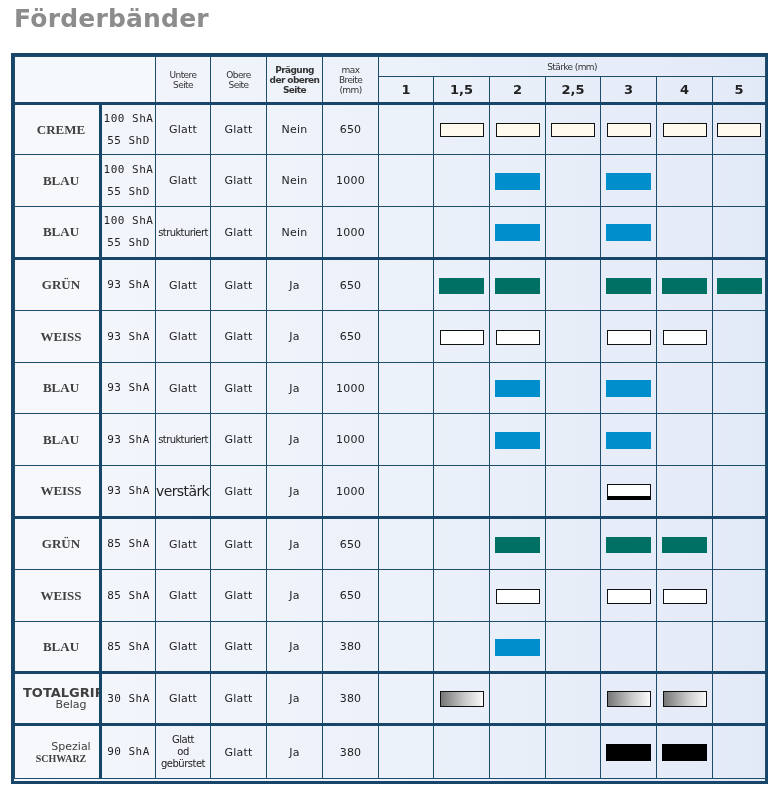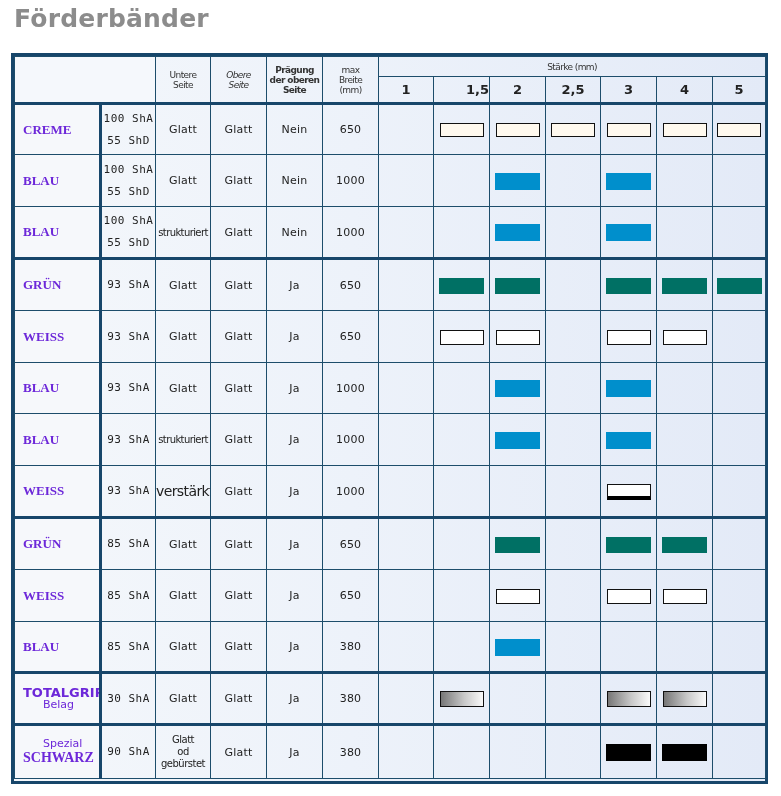--- a/index.html
+++ b/index.html
@@ -4,24 +4,24 @@
 <style>
   html, body { margin:0; padding:0; background:#ffffff; }
   body { width:781px; height:796px; position:relative; overflow:hidden; font-family:"Liberation Sans", sans-serif; }
   .title { position:absolute; left:14px; top:4px; font-family:"DejaVu Sans", sans-serif; font-weight:bold; font-size:25px; color:#8c8c8c; letter-spacing:0.2px; }
   .tbl-wrap { position:absolute; left:11px; top:53px; width:757px; height:731px; border:3px solid #17466a; box-sizing:border-box;
     background:linear-gradient(to right, #f4f7fb 0%, #edf2fa 45%, #e3eaf7 100%); }
   table { border-collapse:collapse; table-layout:fixed; width:751px; position:absolute; left:0; top:0; }
   td, th { border:1px solid #1d4d6b; padding:0; text-align:center; vertical-align:middle; font-weight:normal; color:#222; overflow:hidden; }
   .hdr-small { font-size:9px; line-height:10px; color:#333; font-family:"DejaVu Sans", sans-serif; letter-spacing:-0.6px; }
   .hdr-num { font-family:"DejaVu Sans", sans-serif; font-weight:bold; font-size:13px; color:#222; }
-  .name { text-align:left; padding-left:8px; font-family:"Liberation Serif", serif; font-weight:bold; font-size:13px; color:#6d28d9; background:#f6f8fb; }
+  .name { text-align:center; padding-left:8px; font-family:"Liberation Serif", serif; font-weight:bold; font-size:13px; color:#404040; background:#f6f8fb; }
   .name .big { font-family:"DejaVu Sans", sans-serif; font-weight:bold; font-size:13px; display:block; line-height:13px; }
   .name .sm { font-family:"DejaVu Sans", sans-serif; font-weight:normal; font-size:11px; display:block; line-height:12px;margin-left:20px; }
-  .name .serif { font-family:"Liberation Serif", serif; font-weight:bold; font-size:14px; display:block; }
+  .name .serif { font-family:"Liberation Serif", serif; font-weight:bold; font-size:10px; display:block; }
   .hard { font-family:"DejaVu Sans Mono", monospace; font-size:11px; letter-spacing:0.5px; color:#222; line-height:20px; }
   .cell { font-family:"DejaVu Sans", sans-serif; font-size:11px; color:#222; letter-spacing:0.2px; }
   .cell-sm { font-size:10px; letter-spacing:-0.5px; line-height:12px; }
   .thick-top td { border-top:3px solid #17466a; }
   .thick-left { border-left:3px solid #17466a !important;margin-top:20px; }
   .bar { display:inline-block; width:44px; height:14px; box-sizing:border-box; vertical-align:middle; }
   .bar-creme { background:#fff9ee; border:1px solid #111; }
   .bar-blau { background:#008fcc; height:17px; width:45px; }
   .bar-gruen { background:#007064; height:16px; width:45px; }
   .bar-weiss { background:#ffffff; border:1px solid #111; height:15px; }
@@ -48,28 +48,28 @@
       <col style="width:56px">
         <col style="width:55px">
         <col style="width:56px">
         <col style="width:56px">
         <col style="width:53px">
     </colgroup>
     <thead>
       <tr style="height:20px">
         <th colspan="2" rowspan="2" style="border-bottom:3px solid #17466a; background:#f5f8fc;"></th>
         <th rowspan="2" class="hdr-small" style="border-bottom:3px solid #17466a; padding:0 8px;">Untere Seite</th>
-        <th rowspan="2" class="hdr-small" style="border-bottom:3px solid #17466a; padding:0 8px;font-style:italic;">Obere Seite</th>
+        <th rowspan="2" class="hdr-small" style="border-bottom:3px solid #17466a; padding:0 8px;">Obere Seite</th>
         <th rowspan="2" class="hdr-small" style="border-bottom:3px solid #17466a;font-weight:bold;">Prägung der oberen Seite</th>
         <th rowspan="2" class="hdr-small" style="border-bottom:3px solid #17466a; padding:0 10px;">max Breite (mm)</th>
         <th colspan="7" class="hdr-small">Stärke (mm)</th>
       </tr>
       <tr style="height:27px" id="staerke-row">
           <th class="hdr-num" style="border-bottom: 3px solid rgb(23, 70, 106);">1</th>
-          <th class="hdr-num" style="border-bottom: 3px solid rgb(23, 70, 106); text-align: right;">1,5</th>
+          <th class="hdr-num" style="border-bottom: 3px solid rgb(23, 70, 106);">1,5</th>
           <th class="hdr-num" style="border-bottom: 3px solid rgb(23, 70, 106);">2</th>
           <th class="hdr-num" style="border-bottom: 3px solid rgb(23, 70, 106);">2,5</th>
           <th class="hdr-num" style="border-bottom: 3px solid rgb(23, 70, 106);">3</th>
           <th class="hdr-num" style="border-bottom: 3px solid rgb(23, 70, 106);">4</th>
           <th class="hdr-num" style="border-bottom: 3px solid rgb(23, 70, 106);">5</th>
         </tr>
     </thead>
     <tbody id="tbody">
         <tr style="height: 51px;">
           <td class="name">CREME</td>

